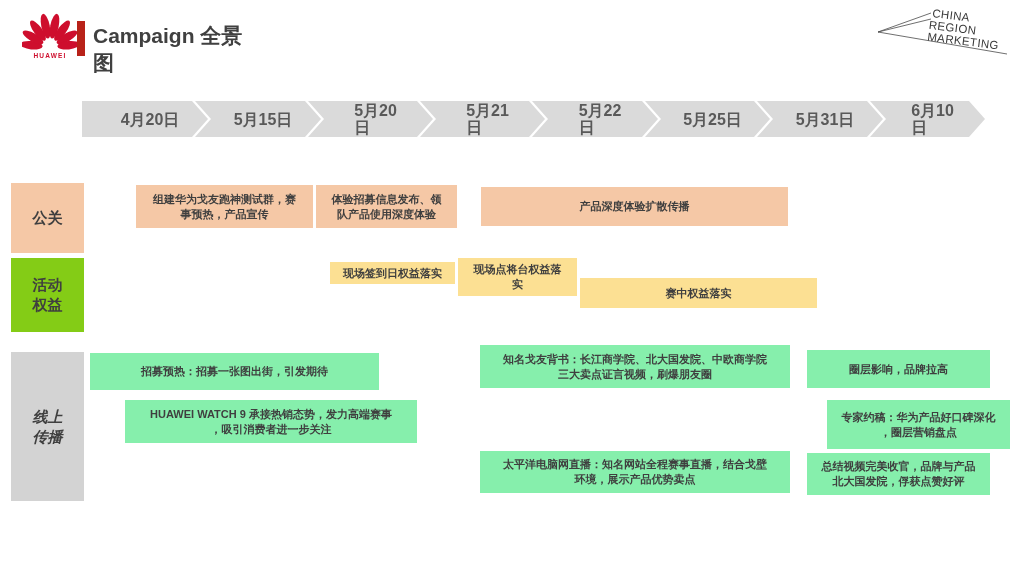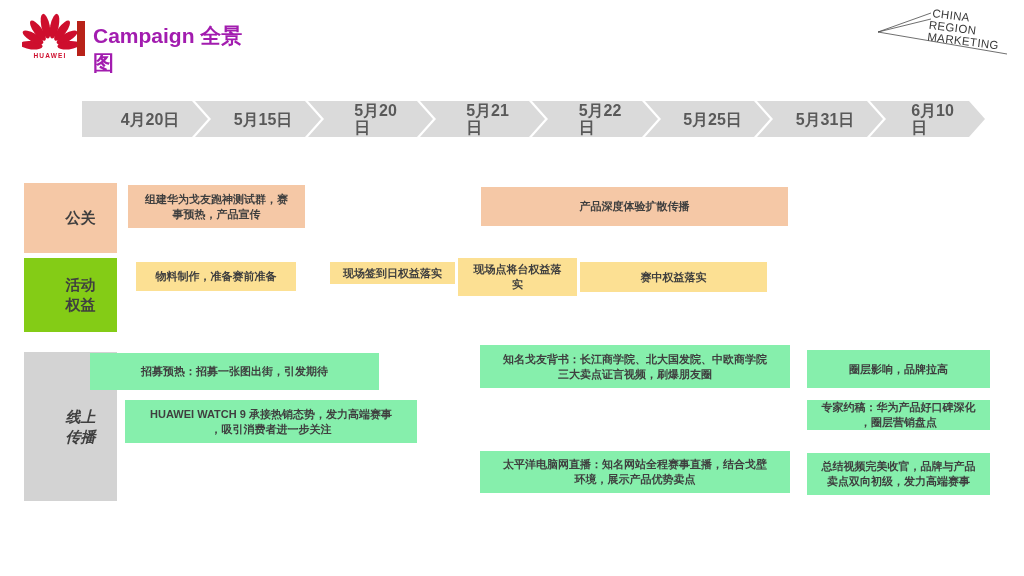--- a/index.html
+++ b/index.html
@@ -5,67 +5,67 @@
   html,body{margin:0;padding:0;background:#fff;}
   .slide{
     position:relative;width:1024px;height:576px;background:#ffffff;overflow:hidden;
     font-family:"Liberation Sans","DejaVu Sans",sans-serif;
   }
   
   .huawei-logo{position:absolute;left:22px;top:8px;width:56px;height:56px;}
   .title-bar{position:absolute;left:77px;top:21px;width:8px;height:35px;background:#B82219;}
   .page-title{
     position:absolute;left:93px;top:22px;width:220px;
-    font-size:21px;font-weight:bold;color:#a21caf;line-height:27px;white-space:pre-line;
+    font-size:21px;font-weight:bold;color:#404040;line-height:27px;white-space:pre-line;
   }
   .corner-logo{position:absolute;left:855px;top:2px;width:168px;height:78px;}
   
   .chev{
     position:absolute;top:101px;height:36px;background:#DADADA;
     display:flex;align-items:center;justify-content:center;
     font-size:16px;font-weight:bold;color:#595959;line-height:17px;
     white-space:pre-line;text-align:left;padding-left:10px;box-sizing:border-box;
     clip-path:polygon(16px 50%,0 0,calc(100% - 16px) 0,100% 50%,calc(100% - 16px) 100%,0 100%);
   }
   .chev.first{clip-path:polygon(0 0,calc(100% - 16px) 0,100% 50%,calc(100% - 16px) 100%,0 100%);}
   #ch0{left:82px;width:126px}#ch1{left:195px;width:126px}#ch2{left:308px;width:125px}
   #ch3{left:420px;width:125px}#ch4{left:532px;width:126px}#ch5{left:645px;width:125px}
   #ch6{left:757px;width:126px}#ch7{left:870px;width:115px}
   
   .row-label{
-    position:absolute;left:24px;width:73px;display:flex;align-items:center;justify-content:center;
-    font-size:15px;font-weight:bold;color:#3F3F3F;white-space:pre-line;text-align:center;line-height:20px;padding-left:20px;
+    position:absolute;left:11px;width:73px;display:flex;align-items:center;justify-content:center;
+    font-size:15px;font-weight:bold;color:#3F3F3F;white-space:pre-line;text-align:center;line-height:20px;
   }
   #lblpr{top:183px;height:70px;background:#F5C8A6;}
   #lblev{top:258px;height:74px;background:#84cc16;}
   #lblon{top:352px;height:149px;background:#D3D3D3;font-style:italic;}
   
   .box{
     position:absolute;display:flex;align-items:center;justify-content:center;
     text-align:center;font-size:11px;font-weight:bold;color:#3F3F3F;line-height:15px;
     white-space:pre-line;padding:0 4px;box-sizing:border-box;
   }
   .box-pr{background:#F5C8A6;}
   .box-ev{background:#FCE093;}
   .box-on{background:#86efac;}
-  #pr0{left:128px;top:185px;width:177px;height:43px}
+  #pr0{left:136px;top:185px;width:177px;height:43px}
   #pr1{left:316px;top:185px;width:141px;height:43px}
   #pr2{left:481px;top:187px;width:307px;height:39px}
   #ev0{left:136px;top:262px;width:160px;height:29px}
   #ev1{left:330px;top:262px;width:125px;height:22px}
   #ev2{left:458px;top:258px;width:119px;height:38px}
-  #ev3{left:580px;top:262px;width:187px;height:30px}
+  #ev3{left:580px;top:278px;width:237px;height:30px}
   #ev4{left:458px;top:303px;width:116px;height:34px}
   #on0{left:90px;top:353px;width:289px;height:37px}
   #on1{left:125px;top:400px;width:292px;height:43px}
   #on2{left:480px;top:345px;width:310px;height:43px}
   #on3{left:480px;top:398px;width:310px;height:45px}
   #on4{left:480px;top:451px;width:310px;height:42px}
   #on5{left:807px;top:350px;width:183px;height:38px}
-  #on6{left:807px;top:400px;width:183px;height:30px}
+  #on6{left:827px;top:400px;width:183px;height:49px}
   #on7{left:807px;top:453px;width:183px;height:42px}
 </style>
 </head>
 <body>
 
 <div class="slide">
 
   <svg class="huawei-logo" viewBox="0 0 120 112">
     <g transform="translate(60,80)" fill="#CE0E2D">
       <ellipse transform="rotate(-84)" cx="0" cy="-40" rx="9" ry="24"></ellipse>
@@ -113,34 +113,35 @@
   </div>
 
   <div class="row-label" id="lblpr">公关</div>
   <div class="row-label" id="lblev">活动
 权益</div>
   <div class="row-label" id="lblon">线上
 传播</div>
 
   <div class="box box-pr" id="pr0">组建华为戈友跑神测试群，赛
 事预热，产品宣传</div>
+  <div class="box box-pr" id="pr1">体验招募信息发布、领
+队产品使用深度体验</div>
   <div class="box box-pr" id="pr2">产品深度体验扩散传播</div>
 
-  <div class="box box-ev" id="ev0">物料制作，准备赛前准备</div>
   <div class="box box-ev" id="ev1">现场签到日权益落实</div>
   <div class="box box-ev" id="ev2">现场点将台权益落
 实</div>
   <div class="box box-ev" id="ev3">赛中权益落实</div>
 
   <div class="box box-on" id="on0">招募预热：招募一张图出街，引发期待</div>
   <div class="box box-on" id="on1">HUAWEI WATCH 9 承接热销态势，发力高端赛事
 ，吸引消费者进一步关注</div>
   <div class="box box-on" id="on2">知名戈友背书：长江商学院、北大国发院、中欧商学院
 三大卖点证言视频，刷爆朋友圈</div>
   <div class="box box-on" id="on5">圈层影响，品牌拉高</div>
   <div class="box box-on" id="on4">太平洋电脑网直播：知名网站全程赛事直播，结合戈壁
 环境，展示产品优势卖点</div>
   <div class="box box-on" id="on6">专家约稿：华为产品好口碑深化
 ，圈层营销盘点</div>
   <div class="box box-on" id="on7">总结视频完美收官，品牌与产品
-卖点双向初级，发力高端赛事</div>
+北大国发院，俘获点赞好评</div>
 
 </div>
 
 </body></html>

